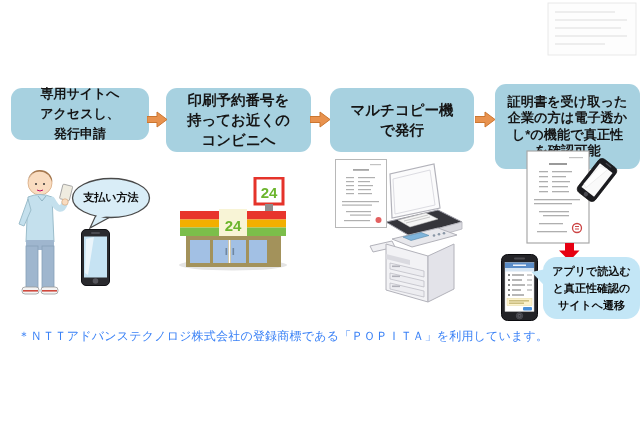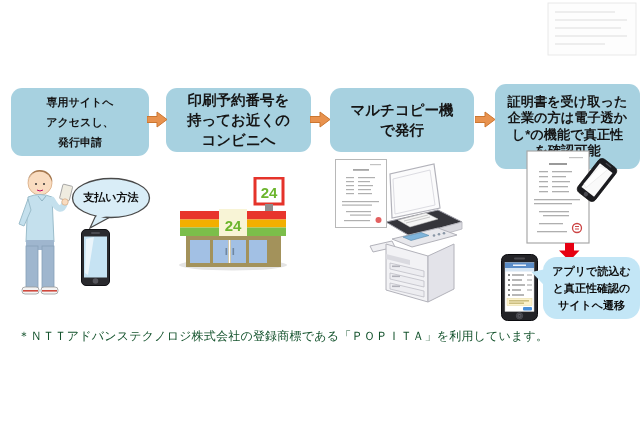--- a/index.html
+++ b/index.html
@@ -7,21 +7,21 @@
     position:relative;width:640px;height:426px;background:#ffffff;overflow:hidden;
     font-family:"Liberation Sans","DejaVu Sans",sans-serif;color:#111;
   }
   .abs{position:absolute;}
   
   .step-box{
     position:absolute;background:#a7d1e0;border-radius:11px;
     display:flex;align-items:center;justify-content:center;text-align:center;
     font-weight:bold;color:#151515;white-space:pre-line;
   }
-  .step-1{left:11px;top:88px;width:138px;height:68px;font-size:11px;line-height:20px;}
+  .step-1{left:11px;top:88px;width:138px;height:52px;font-size:13px;line-height:20px;}
   .step-2{left:166px;top:88px;width:145px;height:64px;font-size:14.5px;line-height:20px;}
   .step-3{left:330px;top:88px;width:144px;height:64px;font-size:14.5px;line-height:20px;}
   .step-4{left:495px;top:84px;width:145px;height:85px;font-size:13.2px;line-height:16.5px;}
   .flow-arrow{position:absolute;top:111px;width:21px;height:17px;}
   .fa-1{left:147px;} .fa-2{left:310px;} .fa-3{left:475px;}
   
   .bubble-wrap{position:absolute;}
   .bubble-text{
     position:absolute;left:0;top:0;width:100%;height:78%;
     display:flex;align-items:center;justify-content:center;text-align:center;
@@ -33,21 +33,21 @@
     background:#c3e6f6;border-radius:14px;
     display:flex;align-items:center;justify-content:center;text-align:center;
     font-weight:bold;font-size:11px;line-height:17px;white-space:pre-line;color:#0d0d0d;
   }
   .app-bubble-tail{
     position:absolute;left:531px;top:268px;width:0;height:0;
     border-top:5px solid transparent;border-bottom:11px solid transparent;
     border-right:14px solid #c3e6f6;transform:rotate(8deg);
   }
   .footnote{
-    position:absolute;left:18px;top:328px;font-size:12px;color:#14532d;letter-spacing:0.2px;
+    position:absolute;left:18px;top:328px;font-size:12px;color:#3b82f6;letter-spacing:0.2px;
   }
   .faint{opacity:0.9;}
 </style>
 </head>
 <body>
 
 <div class="canvas">
 
   <svg class="abs faint" style="left:547px;top:2px" width="90" height="54" viewBox="0 0 90 54">
     <rect x="1" y="1" width="88" height="52" fill="#fdfdfd" stroke="#e6e6e6"></rect>

